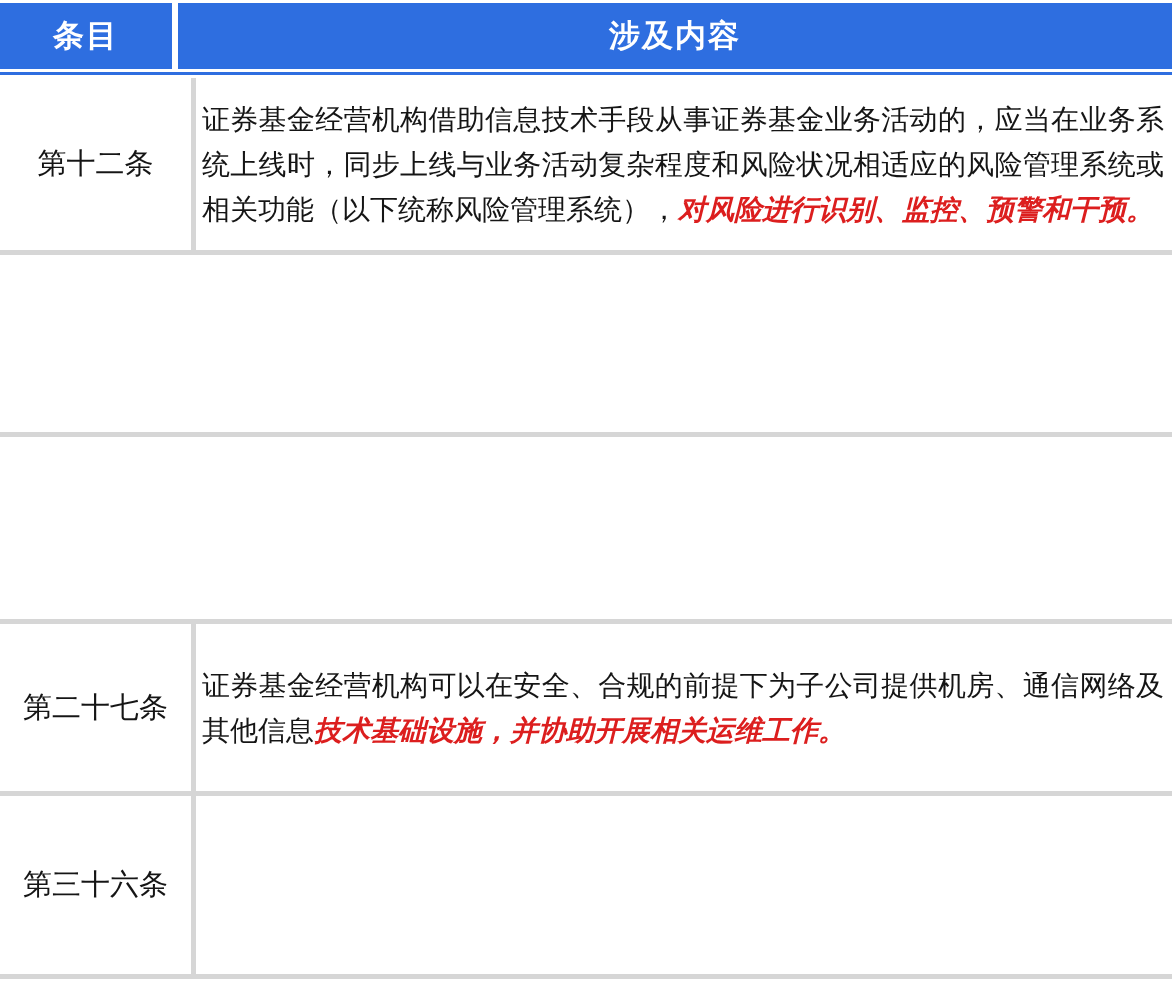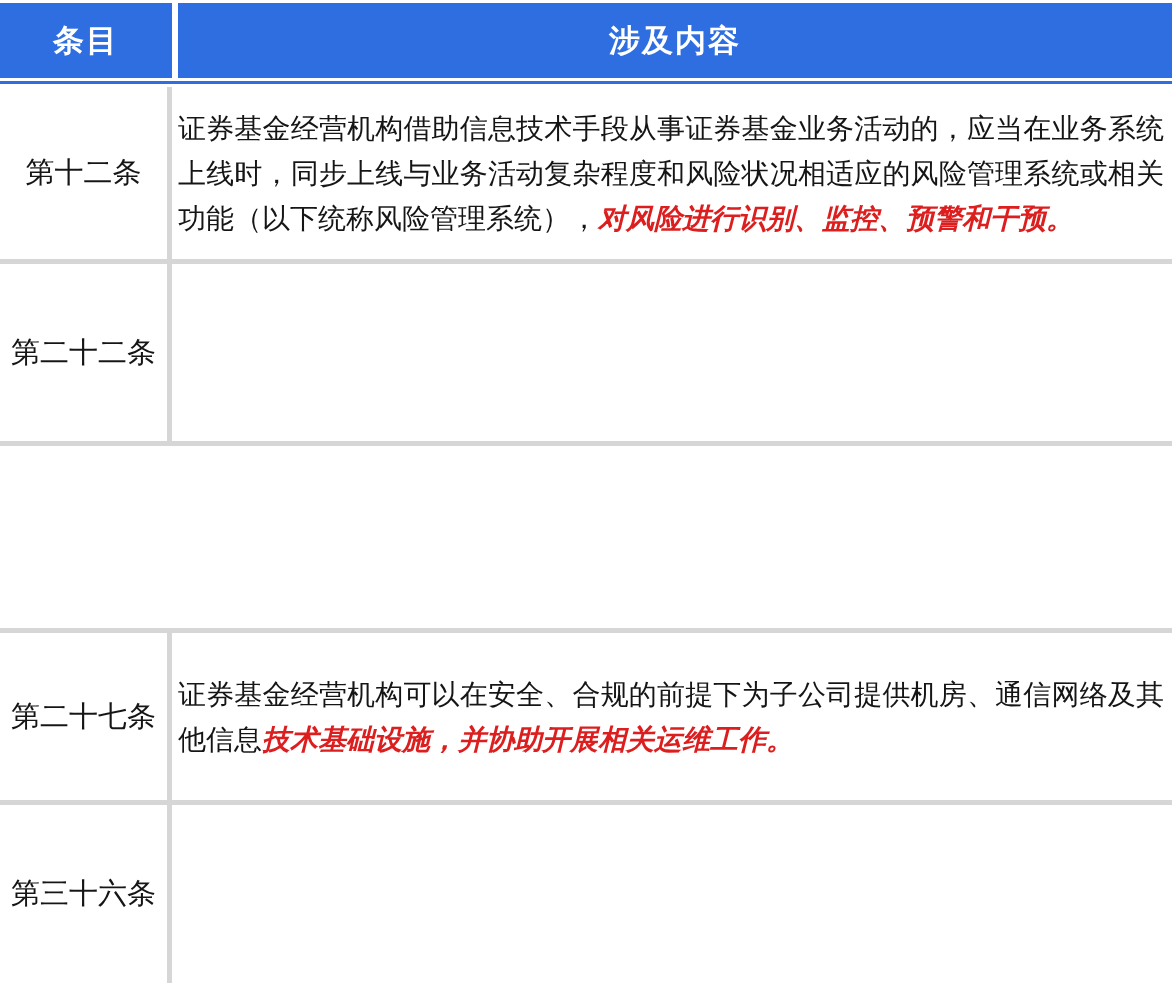--- a/index.html
+++ b/index.html
@@ -14,21 +14,21 @@
   body{
     width:1172px;height:983px;overflow:hidden;
     font-family:"Liberation Serif","DejaVu Serif",serif;
     color:var(--body-text);
   }
   .table{width:1172px;}
   
   .header-row{
     display:flex;
     margin-top:3px;
-    height:75px;
+    height:66px;
   }
   .header-cell{
     background:var(--header-bg);
     color:var(--header-text);
     display:flex;align-items:center;justify-content:center;
     font-size:31px;font-weight:bold;letter-spacing:2px;
   }
   .header-cell.col1{width:172px;margin-right:6px;}
   .header-cell.col2{flex:1;}
   .header-underline{
@@ -39,21 +39,21 @@
   .row{
     display:flex;
     border-bottom:5px solid var(--grid);
   }
   .row:nth-child(1){height:177px;}
   .row:nth-child(2){height:182px;}
   .row:nth-child(3){height:187px;}
   .row:nth-child(4){height:172px;}
   .row:nth-child(5){height:183px;}
   .label-cell{
-    width:172px;
+    width:196px;
     border-right:5px solid var(--grid);
     display:flex;align-items:center;justify-content:center;
     font-size:29px;
     flex-shrink:0;
   }
   .content-cell{
     flex:1;
     display:flex;align-items:center;
     padding:6px 8px 6px 6px;
   }
@@ -77,21 +77,20 @@
   <div class="header-underline"></div>
   <div class="rows">
   <div class="row">
     <div class="label-cell">第十二条</div>
     <div class="content-cell">
       <p class="content-text"><span class="seg-normal">证券基金经营机构借助信息技术手段从事证券基金业务活动的，应当在业务系统上线时，同步上线与业务活动复杂程度和风险状况相适应的风险管理系统或相关功能（以下统称风险管理系统），</span><span class="seg-highlight">对风险进行识别、监控、预警和干预。</span></p>
     </div>
   </div>
 
   <div class="row">
-    <div class="label-cell">第二十二条</div>
   </div>
 
   <div class="row">
   </div>
 
   <div class="row">
     <div class="label-cell">第二十七条</div>
     <div class="content-cell">
       <p class="content-text"><span class="seg-normal">证券基金经营机构可以在安全、合规的前提下为子公司提供机房、通信网络及其他信息</span><span class="seg-highlight">技术基础设施，并协助开展相关运维工作。</span></p>
     </div>

